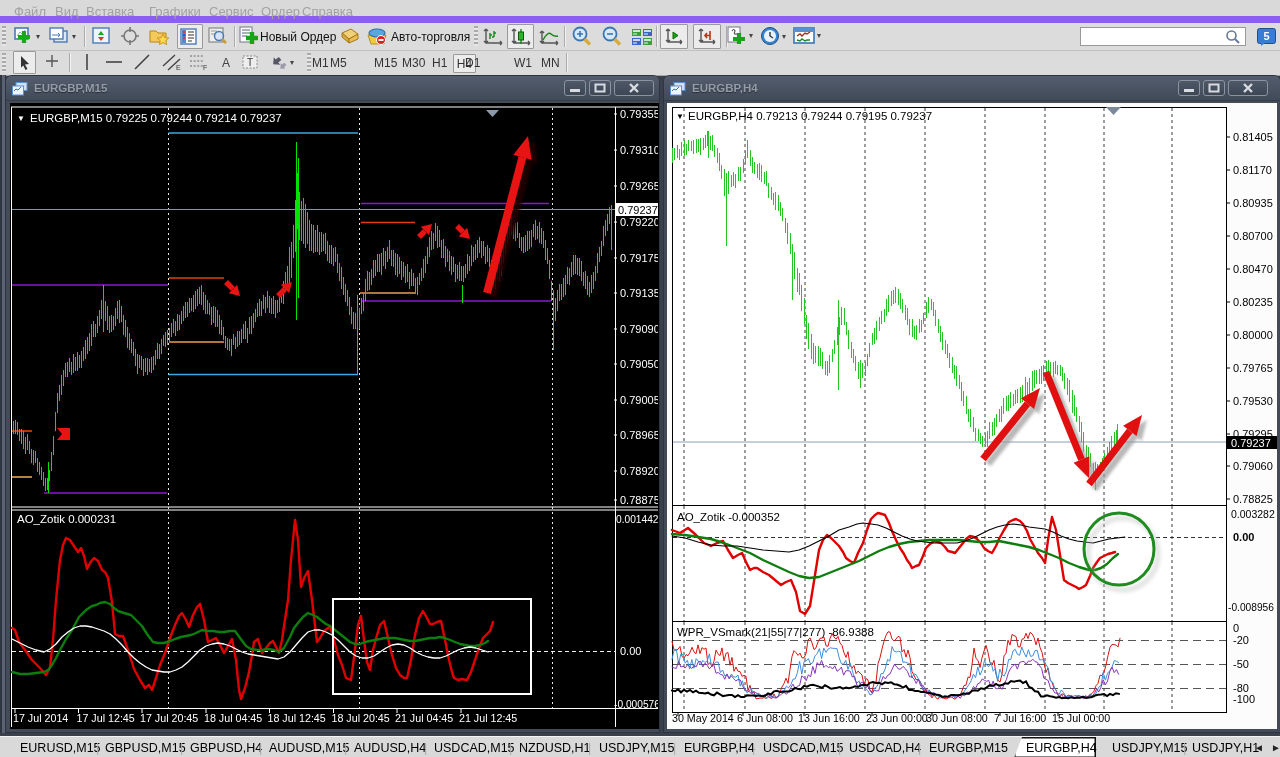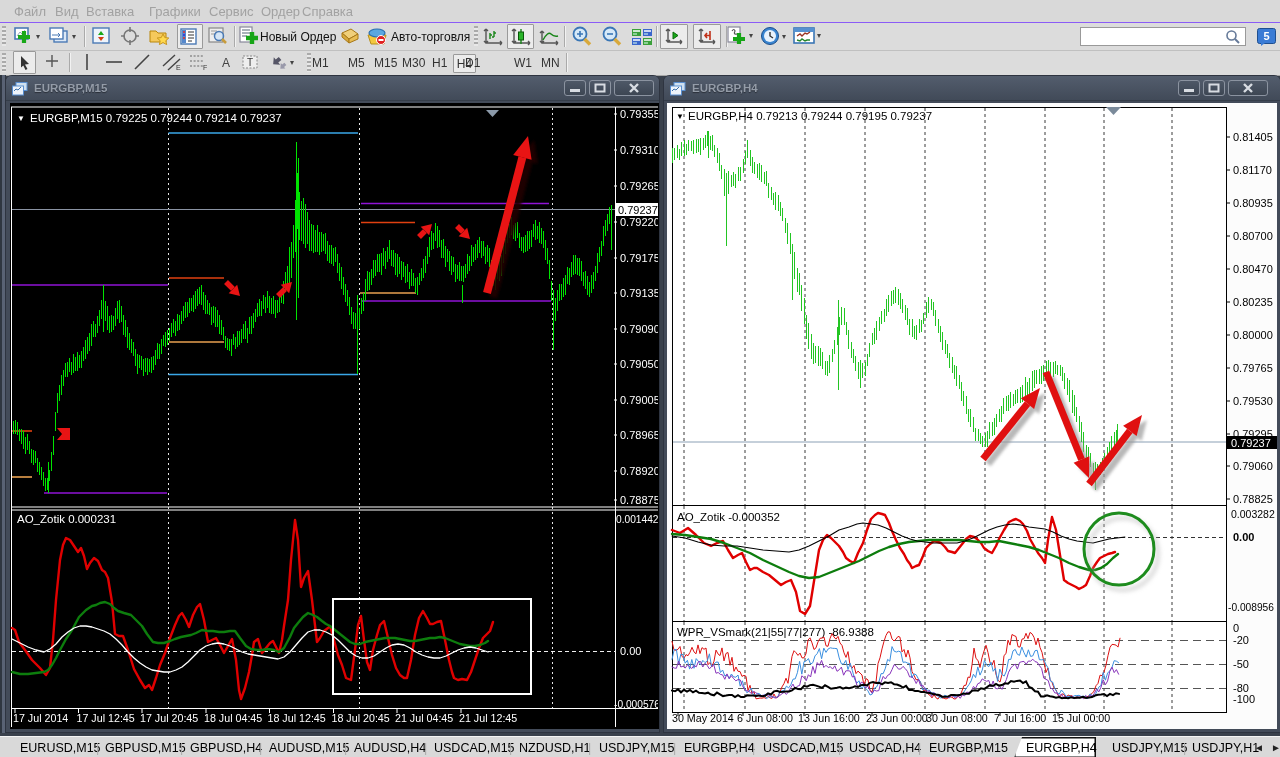--- a/index.html
+++ b/index.html
@@ -1,18 +1,18 @@
 <!DOCTYPE html>
 <html><head><meta charset="utf-8">
 <style>
 * { margin:0; padding:0; box-sizing:border-box; }
 html,body { width:1280px; height:757px; overflow:hidden; font-family:"Liberation Sans", sans-serif; }
 #root { position:relative; width:1280px; height:757px; background:#3a414c; }
 
-#menubar { position:absolute; left:0; top:0; width:1280px; height:23px; background:#d9d9d9; border-bottom:1px solid #8b5cf6; }
+#menubar { position:absolute; left:0; top:0; width:1280px; height:23px; background:#d9d9d9; border-bottom:7px solid #8b5cf6; }
 #menubar span { position:absolute; top:4px; color:#a2a2a2; font-size:13px; }
 #tb1 { position:absolute; left:0; top:23px; width:1280px; height:28px; background:#dcdcdc; border-bottom:1px solid #c0c0c0; }
 #tb2 { position:absolute; left:0; top:51px; width:1280px; height:25px; background:#dcdcdc; border-bottom:1px solid #a8a8a8; }
 .grip { position:absolute; top:3px; width:4px; height:20px; background:repeating-linear-gradient(to bottom,#aaa 0 2px,#e8e8e8 2px 4px); }
 .tsep { position:absolute; top:3px; width:1px; height:21px; background:#aaa; box-shadow:1px 0 0 #f2f2f2; }
 .tbtn { position:absolute; display:flex; align-items:center; justify-content:center; }
 .pressed { background:#ececec; border:1px solid #9a9a9a; border-radius:1px; }
 .tlabel { position:absolute; font-size:12px; color:#111; }
 .tf { position:absolute; top:3px; height:19px; line-height:19px; font-size:12px; color:#333; text-align:center; }
 .tfsel { background:#ececec; border:1px solid #9a9a9a; border-radius:1px; }
@@ -284,21 +284,21 @@
       </div>
     <div class="tbtn" style="left:268px;top:2px">
         <svg class="" width="20" height="18" viewBox="0 0 20 18">
           <path d="M4 8 L9 3 L9 6 L13 6 L13 10 L9 10 L9 13 z" fill="#556" transform="rotate(-40 9 8)"></path>
           <path d="M11 14 L15 10 L15 12 L18 12 L18 15 L15 15 L15 17 z" fill="#99a" transform="rotate(-40 14 13)"></path>
         </svg>
         <span class="dd">▾</span>
       </div>
     <div class="grip" style="left:307px;top:2px;height:19px"></div>
     <div class="tf" style="left:312px;width:16px">M1</div>
-    <div class="tf" style="left:348px;width:16px">M5</div>
+    <div class="tf" style="left:330px;width:16px">M5</div>
     <div class="tf" style="left:374px;width:20px">M15</div>
     <div class="tf" style="left:402px;width:20px">M30</div>
     <div class="tf" style="left:432px;width:15px">H1</div>
     <div class="tf tfsel" style="left:453px;width:23px">H4</div>
     <div class="tf" style="left:465px;width:15px">D1</div>
     <div class="tf" style="left:514px;width:17px">W1</div>
     <div class="tf" style="left:541px;width:17px">MN</div>
     <div class="tsep" style="left:566px;top:2px;height:19px"></div>
   </div>
 

